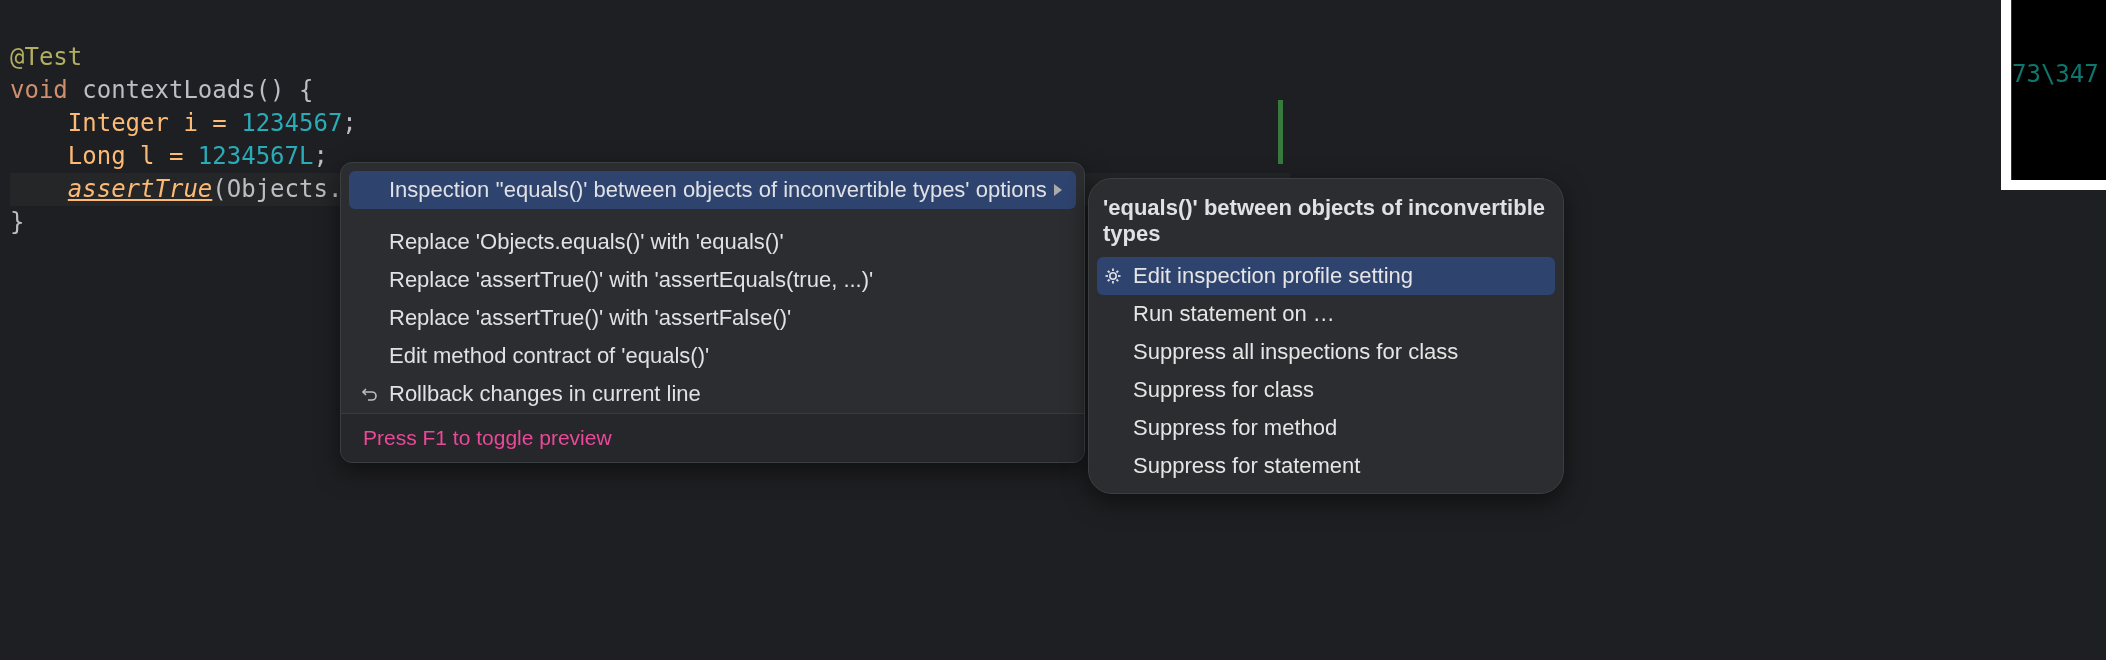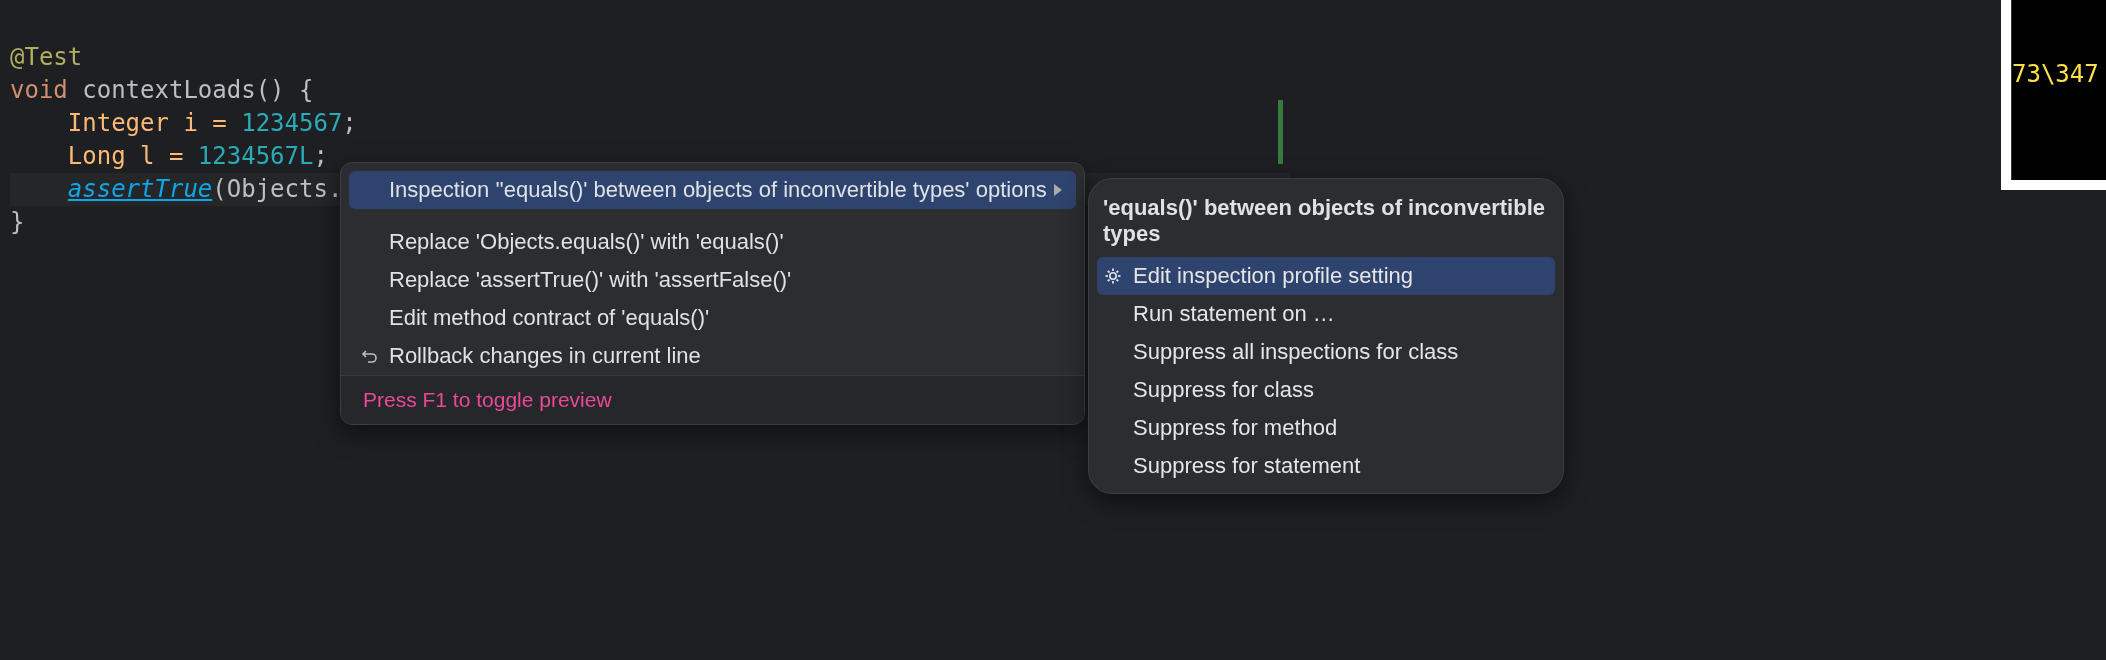--- a/index.html
+++ b/index.html
@@ -17,39 +17,39 @@
       font-size: 24px;
       line-height: 33px;
       padding: 8px 10px;
       white-space: pre;
     }
     .tok-annotation { color: #b3ae60; }
     .tok-keyword { color: #cf8e6d; }
     .tok-ident { color: #fdba74; text-align: right; }
     .tok-method { color: #bcbec4; }
     .tok-number { color: #2aacb8; }
-    .tok-assert { color: #0ea5e9; font-style: italic; text-decoration: underline; }
+    .tok-assert { color: #fdba74; font-style: italic; text-decoration: underline; }
     .tok-equals-hl { color: #cf8e6d; font-style: italic; text-decoration: underline; text-decoration-color: #b3644a; text-decoration-thickness: 2px; }
     .tok-punc { color: #bcbec4; }
     .line-hl {
       background: rgba(255,255,255,0.03);
       display: inline-block;
       width: 1280px;
     }
     .right-pane {
       position: absolute;
       top: 0;
       right: 0;
       width: 95px;
       height: 180px;
       background: #000;
       border-left: 1px solid #333;
       font-family: monospace;
       font-size: 24px;
-      color: #fde047;
+      color: #0f766e;
       padding-top: 60px;
       padding-left: 0;
       overflow: hidden;
     }
     .right-pane-wrap {
       position: absolute;
       top: 0;
       right: 0;
       width: 105px;
       height: 190px;
@@ -174,20 +174,23 @@
   </div>
 </div>
 
 <div class="popup1">
   <div class="item selected with-chevron">
     <span>Inspection ''equals()' between objects of inconvertible types' options</span>
   </div>
   <div class="group-gap"></div>
   <div class="item">
     <span>Replace 'Objects.equals()' with 'equals()'</span>
+  </div>
+  <div class="item">
+    <span>Replace 'assertTrue()' with 'assertEquals(true, ...)'</span>
   </div>
   <div class="item">
     <span>Replace 'assertTrue()' with 'assertFalse()'</span>
   </div>
   <div class="item">
     <span>Edit method contract of 'equals()'</span>
   </div>
   <div class="item">
     <span class="icon-undo">
       <svg width="20" height="20" viewBox="0 0 20 20" fill="none">

